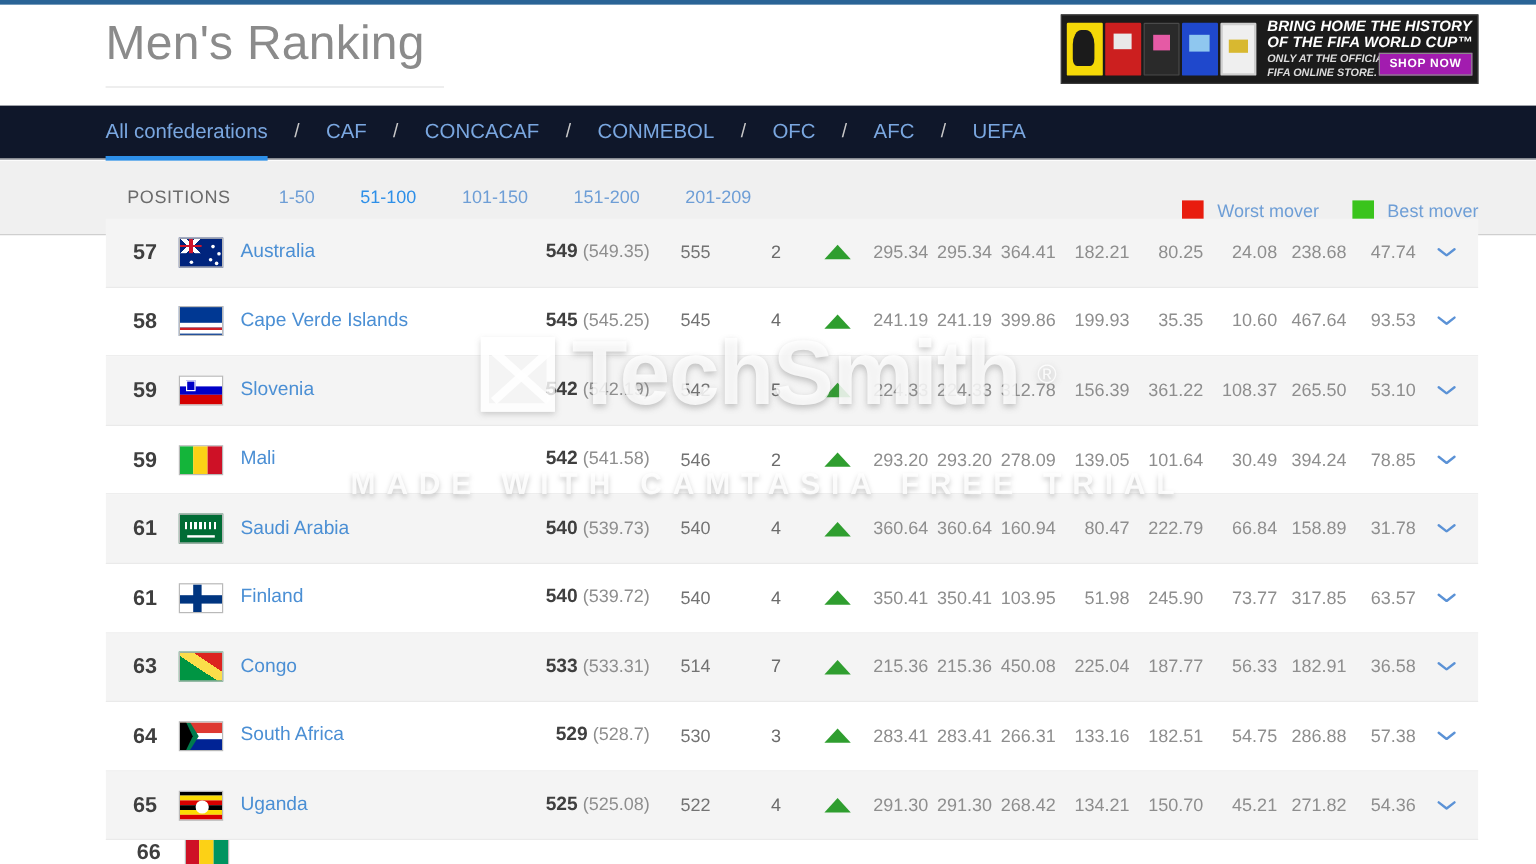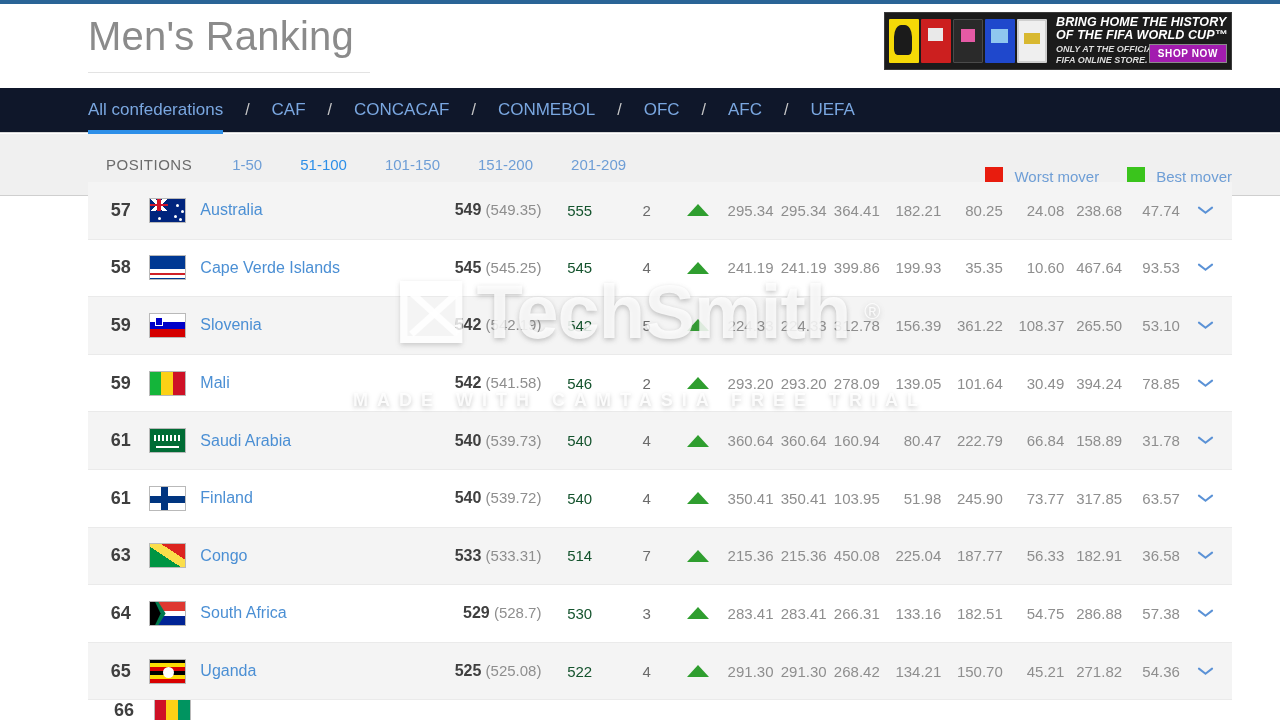--- a/index.html
+++ b/index.html
@@ -102,21 +102,21 @@
     border-bottom: 1px solid #eaeaea; background: #ffffff;
   }
   .row.alt { background: #f4f4f4; }
 
   .c-rank  { width: 58px; text-align: right; font-size: 18px; font-weight: bold; color: #3f3f3f; padding-right: 12px; }
   .c-flag  { width: 52px; display: flex; justify-content: center; }
   .flag { width: 37px; height: 25px; display: block; border: 1px solid #b9b9b9; }
   .c-name { width: 245px; padding-left: 9px; font-size: 16px; color: #4b8fd4; white-space: nowrap; overflow: hidden; }
   .c-pts  { width: 130px; text-align: right; font-size: 15px; color: #8e8e8e; white-space: nowrap; }
   .c-pts b { font-size: 16px; font-weight: bold; color: #3f3f3f; }
-  .c-prev { width: 82px; text-align: center; font-size: 15px; color: #14532d; }
+  .c-prev { width: 82px; text-align: center; font-size: 15px; color: #737373; }
   .c-chg  { width: 62px; text-align: center; font-size: 15px; color: #6b6b6b; }
   .c-arrow { width: 48px; display: flex; justify-content: center; align-items: center; }
   .tri-up {
     width: 0; height: 0; border-left: 11px solid transparent; border-right: 11px solid transparent;
     border-bottom: 12px solid #2f9e2f;
   }
   .c-num { width: 57px; text-align: right; font-size: 15px; color: #8e8e8e; white-space: nowrap; }
   .c-num.wide { width: 62px; }
   .c-num.gap  { width: 66px; }
   .c-exp { width: 56px; display: flex; justify-content: center; align-items: center; cursor: pointer; }
@@ -206,21 +206,21 @@
   .wm-logo:before, .wm-logo:after {
     content: ""; position: absolute; left: -4px; top: 22px; width: 62px; height: 7px;
     background: rgba(255,255,255,0.85);
   }
   .wm-logo:before { transform: rotate(42deg); }
   .wm-logo:after  { transform: rotate(-42deg); }
   .wm-reg { font-size: 22px; vertical-align: super; font-weight: normal; }
   .wm-sub {
     left: 50%; top: 390px; transform: translateX(-50%);
     color: rgba(255,255,255,0.86);
-    font-size: 18px; font-weight: bold; letter-spacing: 9px;
+    font-size: 25px; font-weight: bold; letter-spacing: 9px;
     text-shadow: 0 2px 4px rgba(120,120,120,0.40);
     white-space: nowrap;
   }
 </style>
 </head>
 <body>
 
 <div id="page">
 
   <div class="top-strip"></div>

